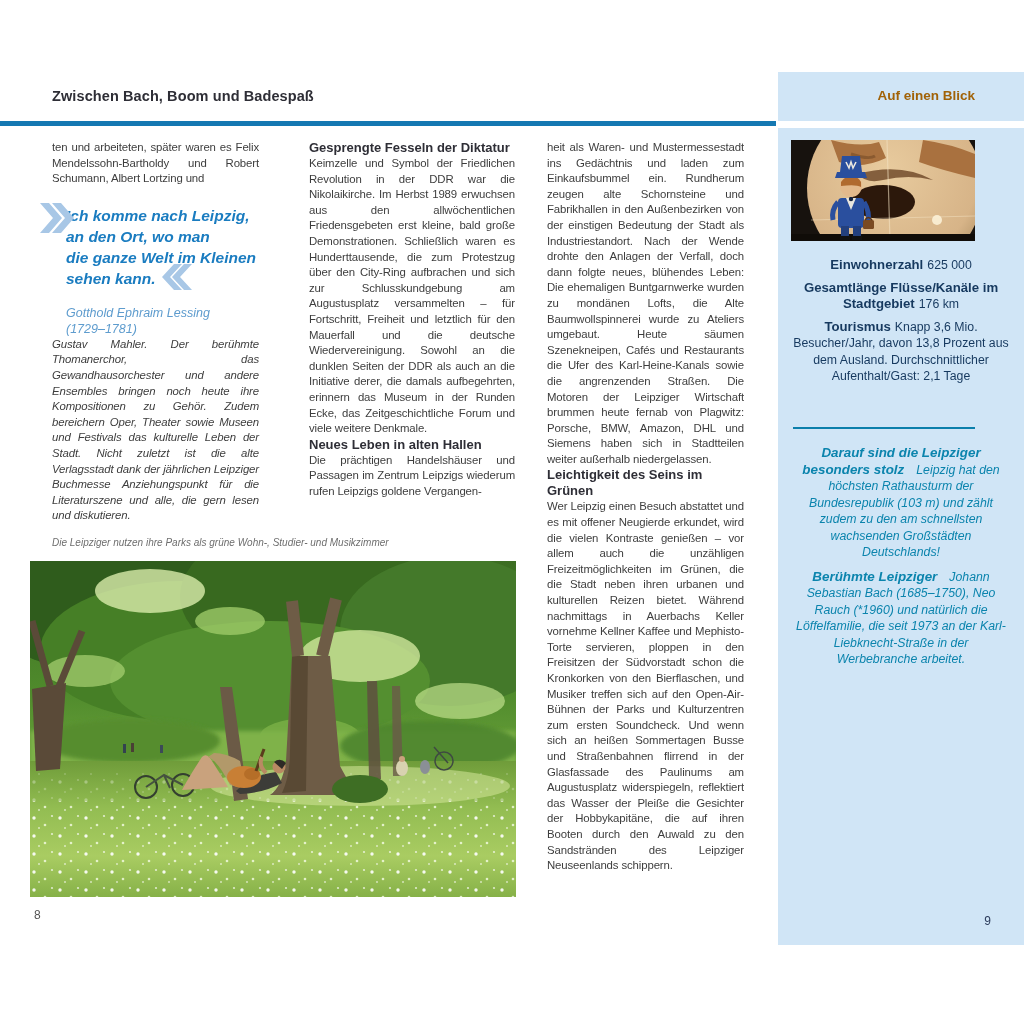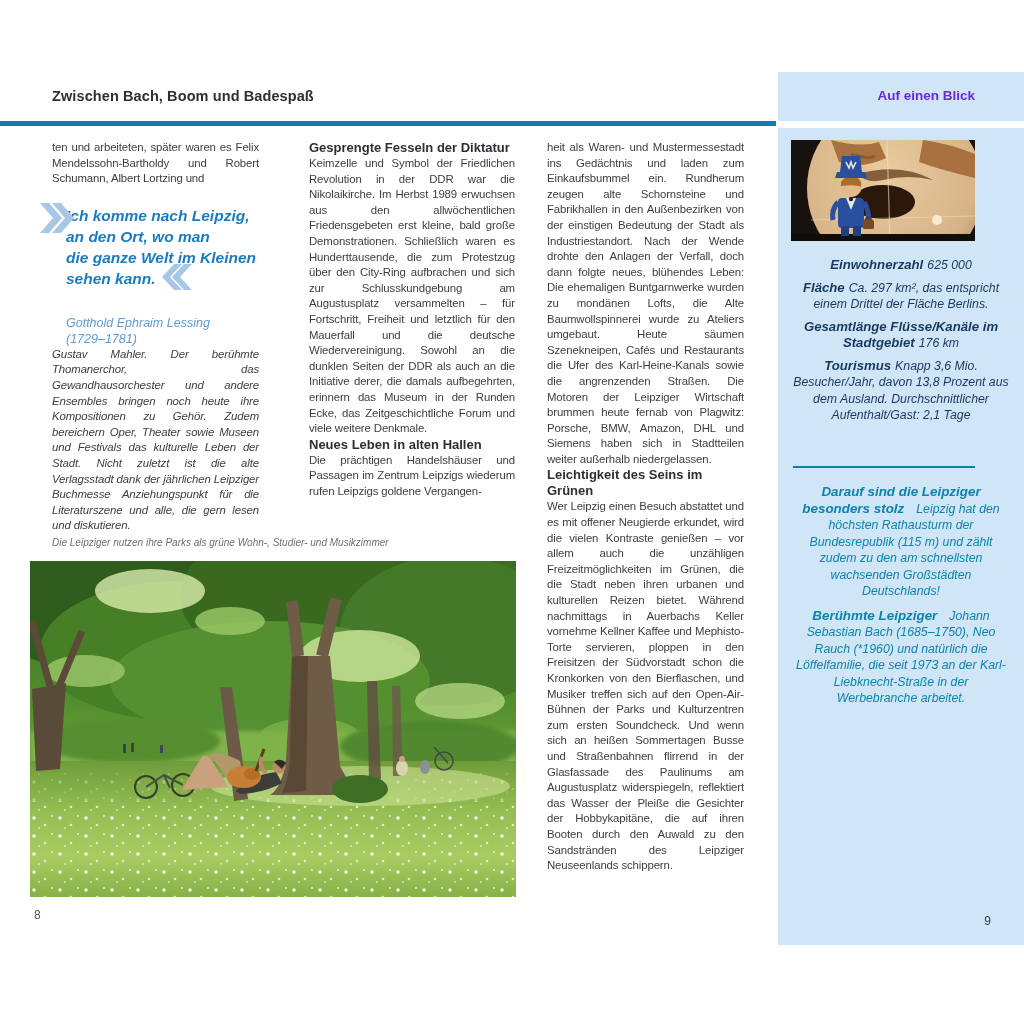--- a/index.html
+++ b/index.html
@@ -18,35 +18,35 @@
   #col3{left:547px;width:197px;height:768px;overflow:hidden;}
   .sect-head{font-size:13px;font-weight:bold;color:#2e2e36;margin:0 0 4px 0;letter-spacing:0;text-align:left;line-height:16px;}
   .sect-gap{margin-top:14px;}
 
   
   .quote-wrap{position:relative;margin:18px 0 0 14px;}
   .quote-text{font-size:15.5px;line-height:21px;font-weight:bold;font-style:italic;color:#1a7cc0;
               white-space:pre-line;text-align:left;letter-spacing:0;}
   .q-open{position:absolute;left:-26px;top:-2px;}
   .q-close{position:absolute;left:96px;bottom:-6px;}
-  .quote-attrib{margin:26px 0 0 14px;font-size:12.5px;line-height:16px;font-style:italic;color:#5e9cce;text-align:left;letter-spacing:0;}
+  .quote-attrib{margin:16px 0 0 14px;font-size:12.5px;line-height:16px;font-style:italic;color:#5e9cce;text-align:left;letter-spacing:0;}
   .after-quote{margin-top:16px;font-style:italic;}
 
   .photo-caption{position:absolute;left:52px;top:537px;font-size:10px;font-style:italic;color:#6e6e6e;letter-spacing:0;}
   .park-photo{position:absolute;left:30px;top:561px;width:486px;height:336px;overflow:hidden;}
   .pagenum{position:absolute;font-size:12px;color:#555;}
   #pn-left{left:34px;top:908px;}
 
   
   .sb-head{position:absolute;left:778px;top:72px;width:246px;height:49px;background:#d0e5f6;}
-  .sb-head span{position:absolute;right:49px;top:16px;font-size:13.5px;font-weight:bold;color:#6d28d9;}
+  .sb-head span{position:absolute;right:49px;top:16px;font-size:13.5px;font-weight:bold;color:#a16207;}
   .sb-body{position:absolute;left:778px;top:128px;width:246px;height:817px;background:#d0e5f6;}
   .mascot-photo{display:block;margin:12px 0 0 13px;width:184px;height:101px;}
   .facts{margin:16px 14px 0 14px;text-align:center;color:#16395f;}
-  .fact{margin:0 0 6px 0;font-size:12.3px;line-height:16.5px;font-style:italic;}
+  .fact{margin:0 0 6px 0;font-size:12.3px;line-height:16.5px;}
   .fact .flabel{font-weight:bold;font-size:13.2px;margin-right:4px;}
   .teal-rule{width:182px;height:2.5px;background:#0b7fab;margin:42px 0 0 15px;}
   .highlights{margin:16px 14px 0 14px;text-align:center;color:#0b84ad;}
   .hl{margin:0 0 8px 0;font-size:12.3px;line-height:16.5px;font-style:italic;}
   .hl .flabel{font-weight:bold;font-size:13.4px;margin-right:12px;}
   #pn-right{right:33px;top:786px;color:#2c3c5c;position:absolute;}
 </style>
 </head>
 <body>
 
@@ -225,28 +225,27 @@
       <path d="M49,32 L71,32 L69,16 L51,16 Z" fill="#2a4f9e"></path>
       <path d="M55,22 L58,28 L60,22 L62,28 L65,22" stroke="#e9e6de" stroke-width="1.6" fill="none"></path>
       <path d="M47,62 Q40,70 42,80" stroke="#2a4f9e" stroke-width="5" fill="none"></path>
       <path d="M73,62 Q79,72 77,82" stroke="#2a4f9e" stroke-width="5" fill="none"></path>
       <rect x="72" y="80" width="11" height="9" rx="1.5" fill="#7a4a22"></rect>
       <path d="M74,80 Q77,75 81,80" stroke="#5a3416" stroke-width="1.5" fill="none"></path>
     </svg>
 
     <div class="facts">
       <p class="fact"><span class="flabel">Einwohnerzahl</span><span>625 000</span></p>
-      <p class="fact"><span class="flabel">Fläche</span><span>Ca. 297 km², das entspricht einem Drittel der Fläche Berlins.</span></p>
       <p class="fact"><span class="flabel">Gesamtlänge Flüsse/Kanäle im Stadtgebiet</span><span>176 km</span></p>
       <p class="fact"><span class="flabel">Tourismus</span><span>Knapp 3,6 Mio. Besucher/Jahr, davon 13,8 Prozent aus dem Ausland. Durchschnittlicher Aufenthalt/Gast: 2,1 Tage</span></p>
     </div>
 
     <div class="teal-rule"></div>
 
     <div class="highlights">
-      <p class="hl"><span class="flabel">Darauf sind die Leipziger besonders stolz</span><span>Leipzig hat den höchsten Rathausturm der Bundesrepublik (115 m) und zählt zudem zu den am schnellsten wachsenden Großstädten Deutschlands!</span></p>
+      <p class="hl"><span class="flabel">Darauf sind die Leipziger besonders stolz</span><span>Leipzig hat den höchsten Rathausturm der Bundesrepublik (103 m) und zählt zudem zu den am schnellsten wachsenden Großstädten Deutschlands!</span></p>
       <p class="hl"><span class="flabel">Berühmte Leipziger</span><span>Johann Sebastian Bach (1685–1750), Neo Rauch (*1960) und natürlich die Löffelfamilie, die seit 1973 an der Karl-Liebknecht-Straße in der Werbebranche arbeitet.</span></p>
     </div>
 
     <div class="pagenum" id="pn-right">9</div>
   </div>
 
 </div>
 
 </body></html>

